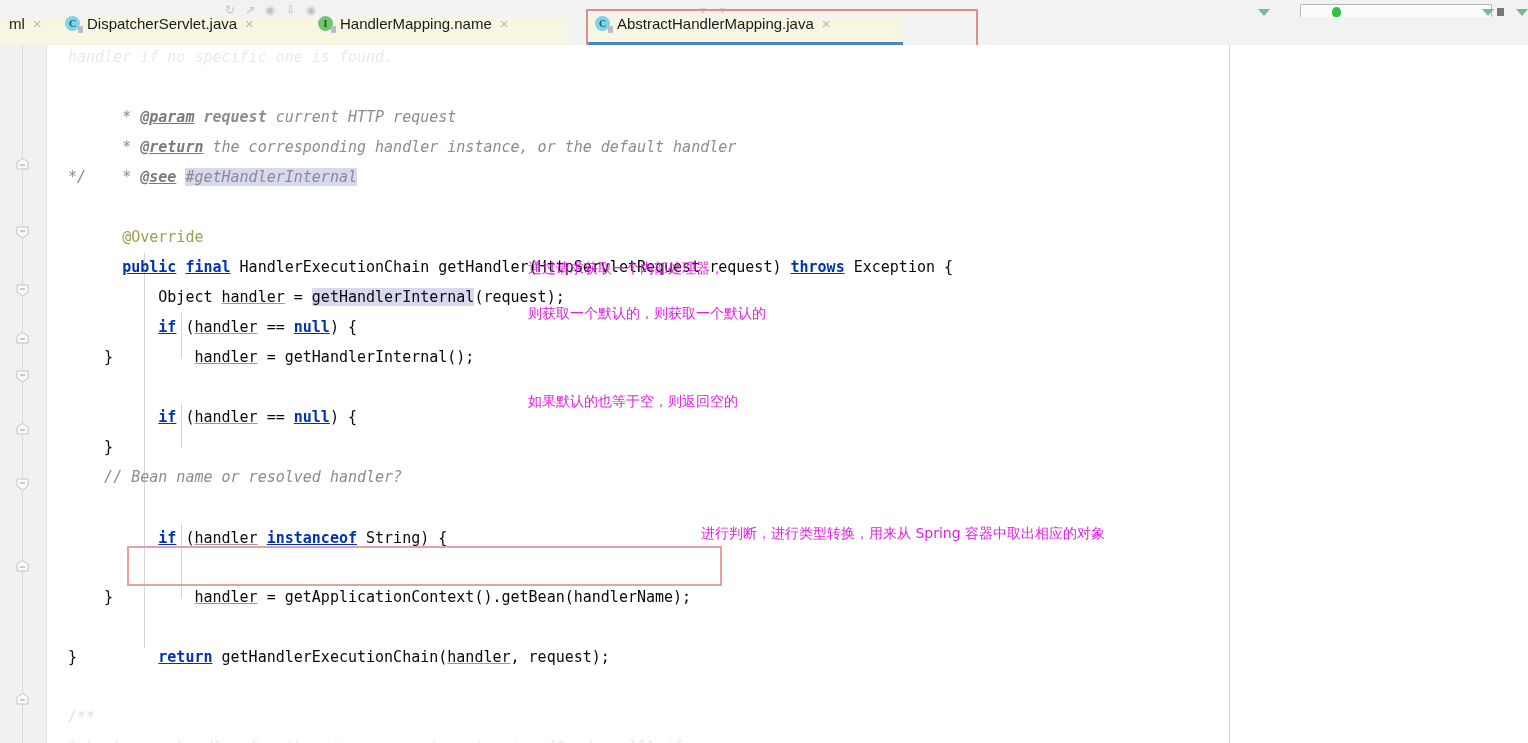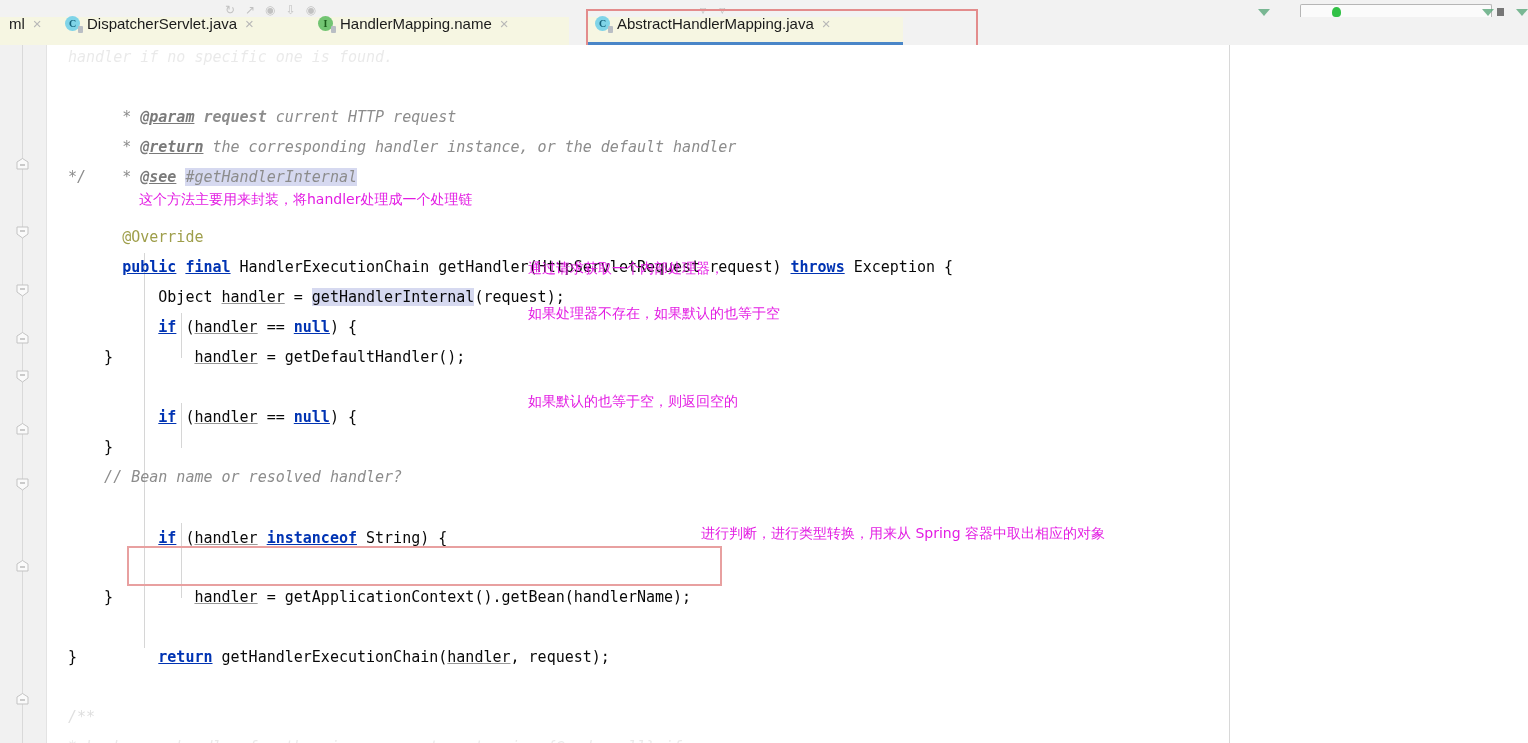--- a/index.html
+++ b/index.html
@@ -329,21 +329,21 @@
 
     <div class="ln" style="left:22px; top:207px;">
       <span>    Object </span><span class="fld">handler</span><span> = </span><span class="hl">getHandlerInternal</span><span>(request);</span>
     </div>
 
     <div class="ln" style="left:22px; top:237px;">
       <span>    </span><span class="kw">if</span><span> (</span><span class="fld">handler</span><span> == </span><span class="kw">null</span><span>) {</span>
     </div>
 
     <div class="ln" style="left:22px; top:267px;">
-      <span>        </span><span class="fld">handler</span><span> = getDefaultHandler();</span>
+      <span>        </span><span class="fld">handler</span><span> = getHandlerInternal();</span>
     </div>
 
     <div class="ln" style="left:22px; top:297px;">    }</div>
 
     <div class="ln" style="left:22px; top:327px;">
       <span>    </span><span class="kw">if</span><span> (</span><span class="fld">handler</span><span> == </span><span class="kw">null</span><span>) {</span>
     </div>
 
 
     <div class="ln" style="left:22px; top:387px;">    }</div>
@@ -367,19 +367,18 @@
 
     <div class="ln" style="left:22px; top:597px;">}</div>
 
     <div class="ln cmt fade" style="left:22px; top:657px;">/**</div>
 
     <div class="ln cmt fade2" style="left:22px; top:687px;">* Look up a handler for the given request, returning {@code null} if no</div>
   </div>
 
   <div class="code-annot-box" style="left:127px; top:501px; width:595px; height:40px;"></div>
 
-  <div class="zh" style="left:139px; top:145px;">这个方法主要用来封装，将handler处理成一个处理链</div>
   <div class="zh" style="left:528px; top:214px;">通过请求获取一个内部处理器，</div>
-  <div class="zh" style="left:528px; top:259px;">如果处理器不存在，如果默认的也等于空</div>
+  <div class="zh" style="left:528px; top:259px;">则获取一个默认的，则获取一个默认的</div>
   <div class="zh" style="left:528px; top:347px;">如果默认的也等于空，则返回空的</div>
   <div class="zh" style="left:701px; top:479px;">进行判断，进行类型转换，用来从 Spring 容器中取出相应的对象</div>
 
 </div>
 
 </body></html>

